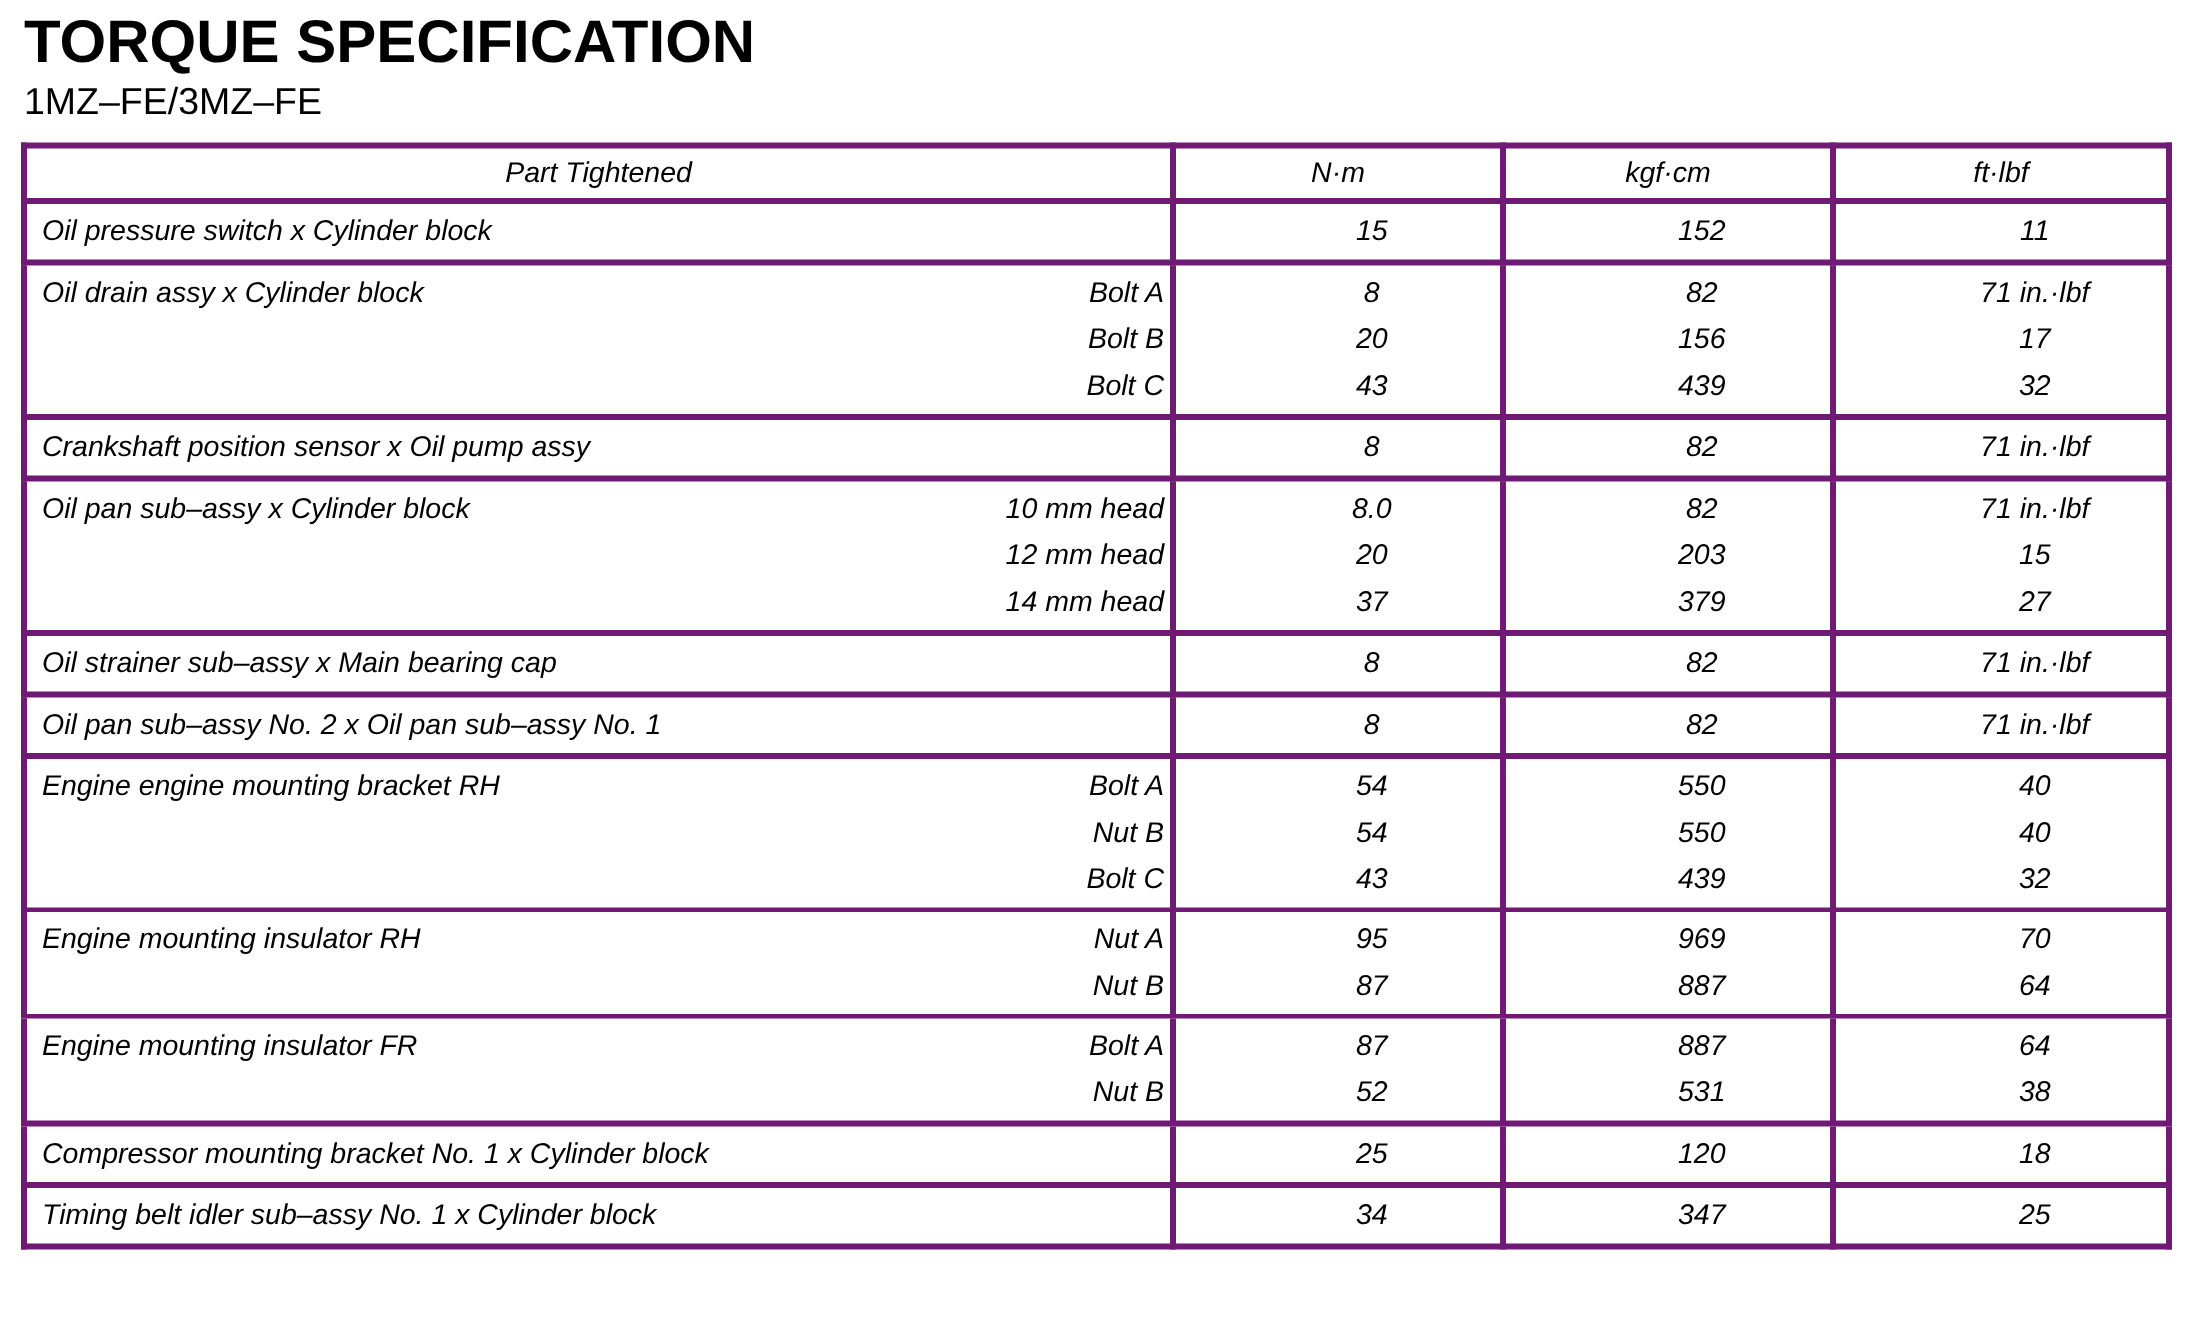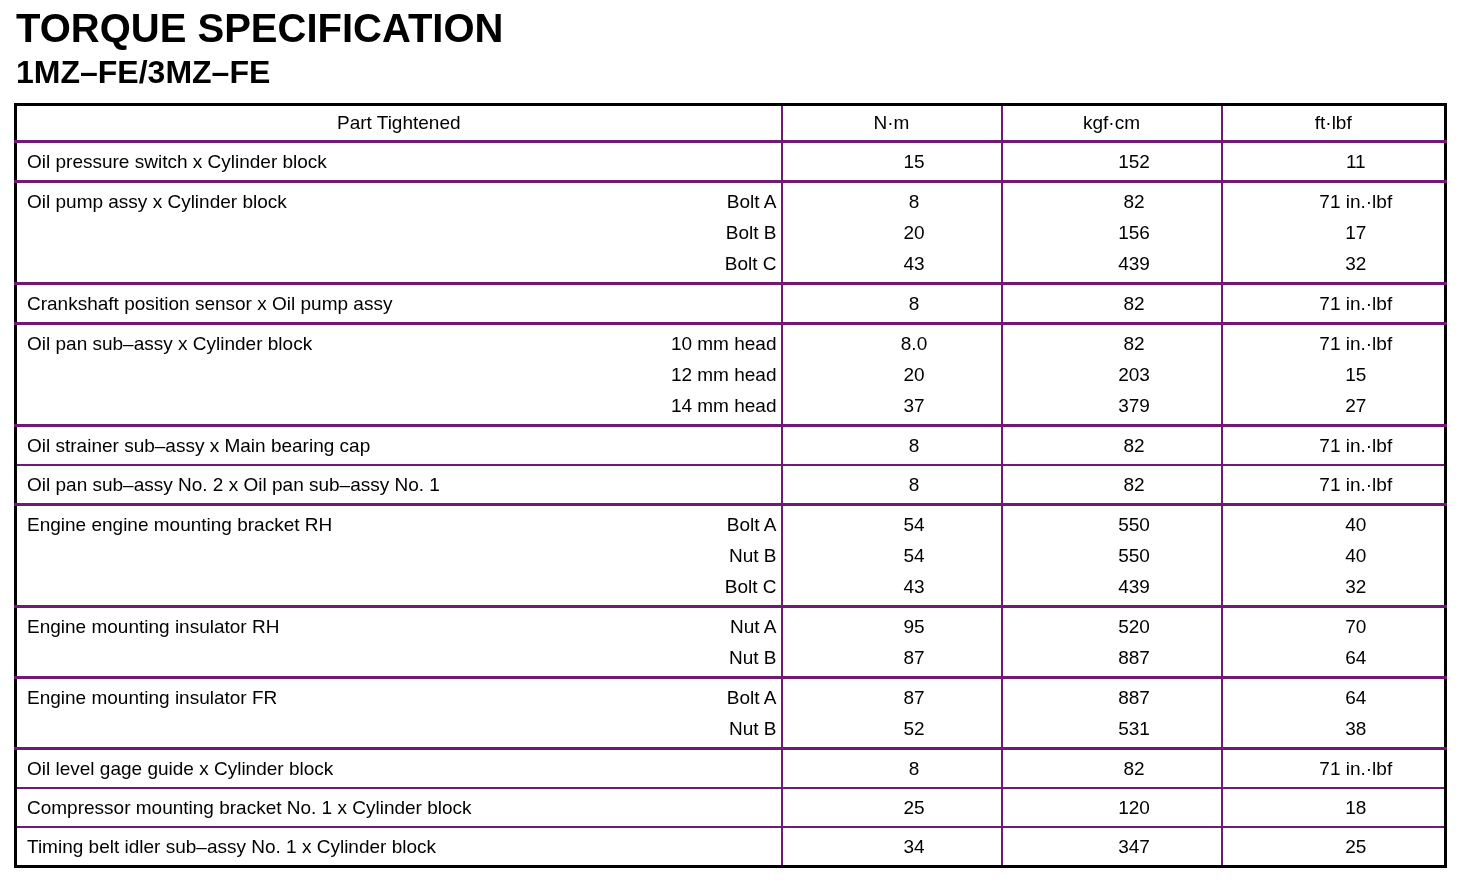--- a/index.html
+++ b/index.html
@@ -16,40 +16,41 @@
     background: #ffffff;
   }
   .doc-title {
     font-size: 40px;
     font-weight: 700;
     line-height: 1.12;
     margin: 0 0 0 2px;
     letter-spacing: 0px;
   }
   .doc-subtitle {
-    font-size: 32px;
-    font-weight: 700;
+    font-size: 25px;
+    font-weight: 400;
     line-height: 1.1;
     margin: 4px 0 13px 2px;
   }
   table.torque {
     width: 1430px;
     border-collapse: collapse;
     table-layout: fixed;
     border: 3px solid #000;
     font-size: 19px;
   }
   col.c-part  { width: 766px; }
   col.c-nm    { width: 220px; }
   col.c-kgf   { width: 220px; }
   col.c-ftlbf { width: 224px; }
   th, td {
-    border: 2px solid #701a75;
+    border: 4px solid #701a75;
     padding: 3px 0;
     vertical-align: middle;
+    font-style: italic;
   }
   thead th {
     font-weight: 400;
     text-align: center;
     height: 37px;
     border-bottom-width: 3px;
   }
   tr.multi td {
     border-top-width: 3px;
     border-bottom-width: 3px;
@@ -104,21 +105,21 @@
           <td class="val-cell">
             <div class="val-line">152</div>
           </td>
           <td class="val-cell">
             <div class="val-line">11</div>
           </td>
         </tr>
         <tr class="multi">
           <td class="part-cell">
             <div class="part-line">
-              <span class="part-name">Oil pump assy x Cylinder block</span>
+              <span class="part-name">Oil drain assy x Cylinder block</span>
               <span class="sub-label">Bolt A</span>
             </div>
             <div class="part-line">
               <span class="sub-label">Bolt B</span>
             </div>
             <div class="part-line">
               <span class="sub-label">Bolt C</span>
             </div>
           </td>
           <td class="val-cell">
@@ -251,21 +252,21 @@
             </div>
             <div class="part-line">
               <span class="sub-label">Nut B</span>
             </div>
           </td>
           <td class="val-cell">
             <div class="val-line">95</div>
             <div class="val-line">87</div>
           </td>
           <td class="val-cell">
-            <div class="val-line">520</div>
+            <div class="val-line">969</div>
             <div class="val-line">887</div>
           </td>
           <td class="val-cell">
             <div class="val-line">70</div>
             <div class="val-line">64</div>
           </td>
         </tr>
         <tr class="multi">
           <td class="part-cell">
             <div class="part-line">
@@ -280,36 +281,20 @@
             <div class="val-line">87</div>
             <div class="val-line">52</div>
           </td>
           <td class="val-cell">
             <div class="val-line">887</div>
             <div class="val-line">531</div>
           </td>
           <td class="val-cell">
             <div class="val-line">64</div>
             <div class="val-line">38</div>
-          </td>
-        </tr>
-        <tr>
-          <td class="part-cell">
-            <div class="part-line">
-              <span class="part-name">Oil level gage guide x Cylinder block</span>
-            </div>
-          </td>
-          <td class="val-cell">
-            <div class="val-line">8</div>
-          </td>
-          <td class="val-cell">
-            <div class="val-line">82</div>
-          </td>
-          <td class="val-cell">
-            <div class="val-line">71 in.·lbf</div>
           </td>
         </tr>
         <tr>
           <td class="part-cell">
             <div class="part-line">
               <span class="part-name">Compressor mounting bracket No. 1 x Cylinder block</span>
             </div>
           </td>
           <td class="val-cell">
             <div class="val-line">25</div>

